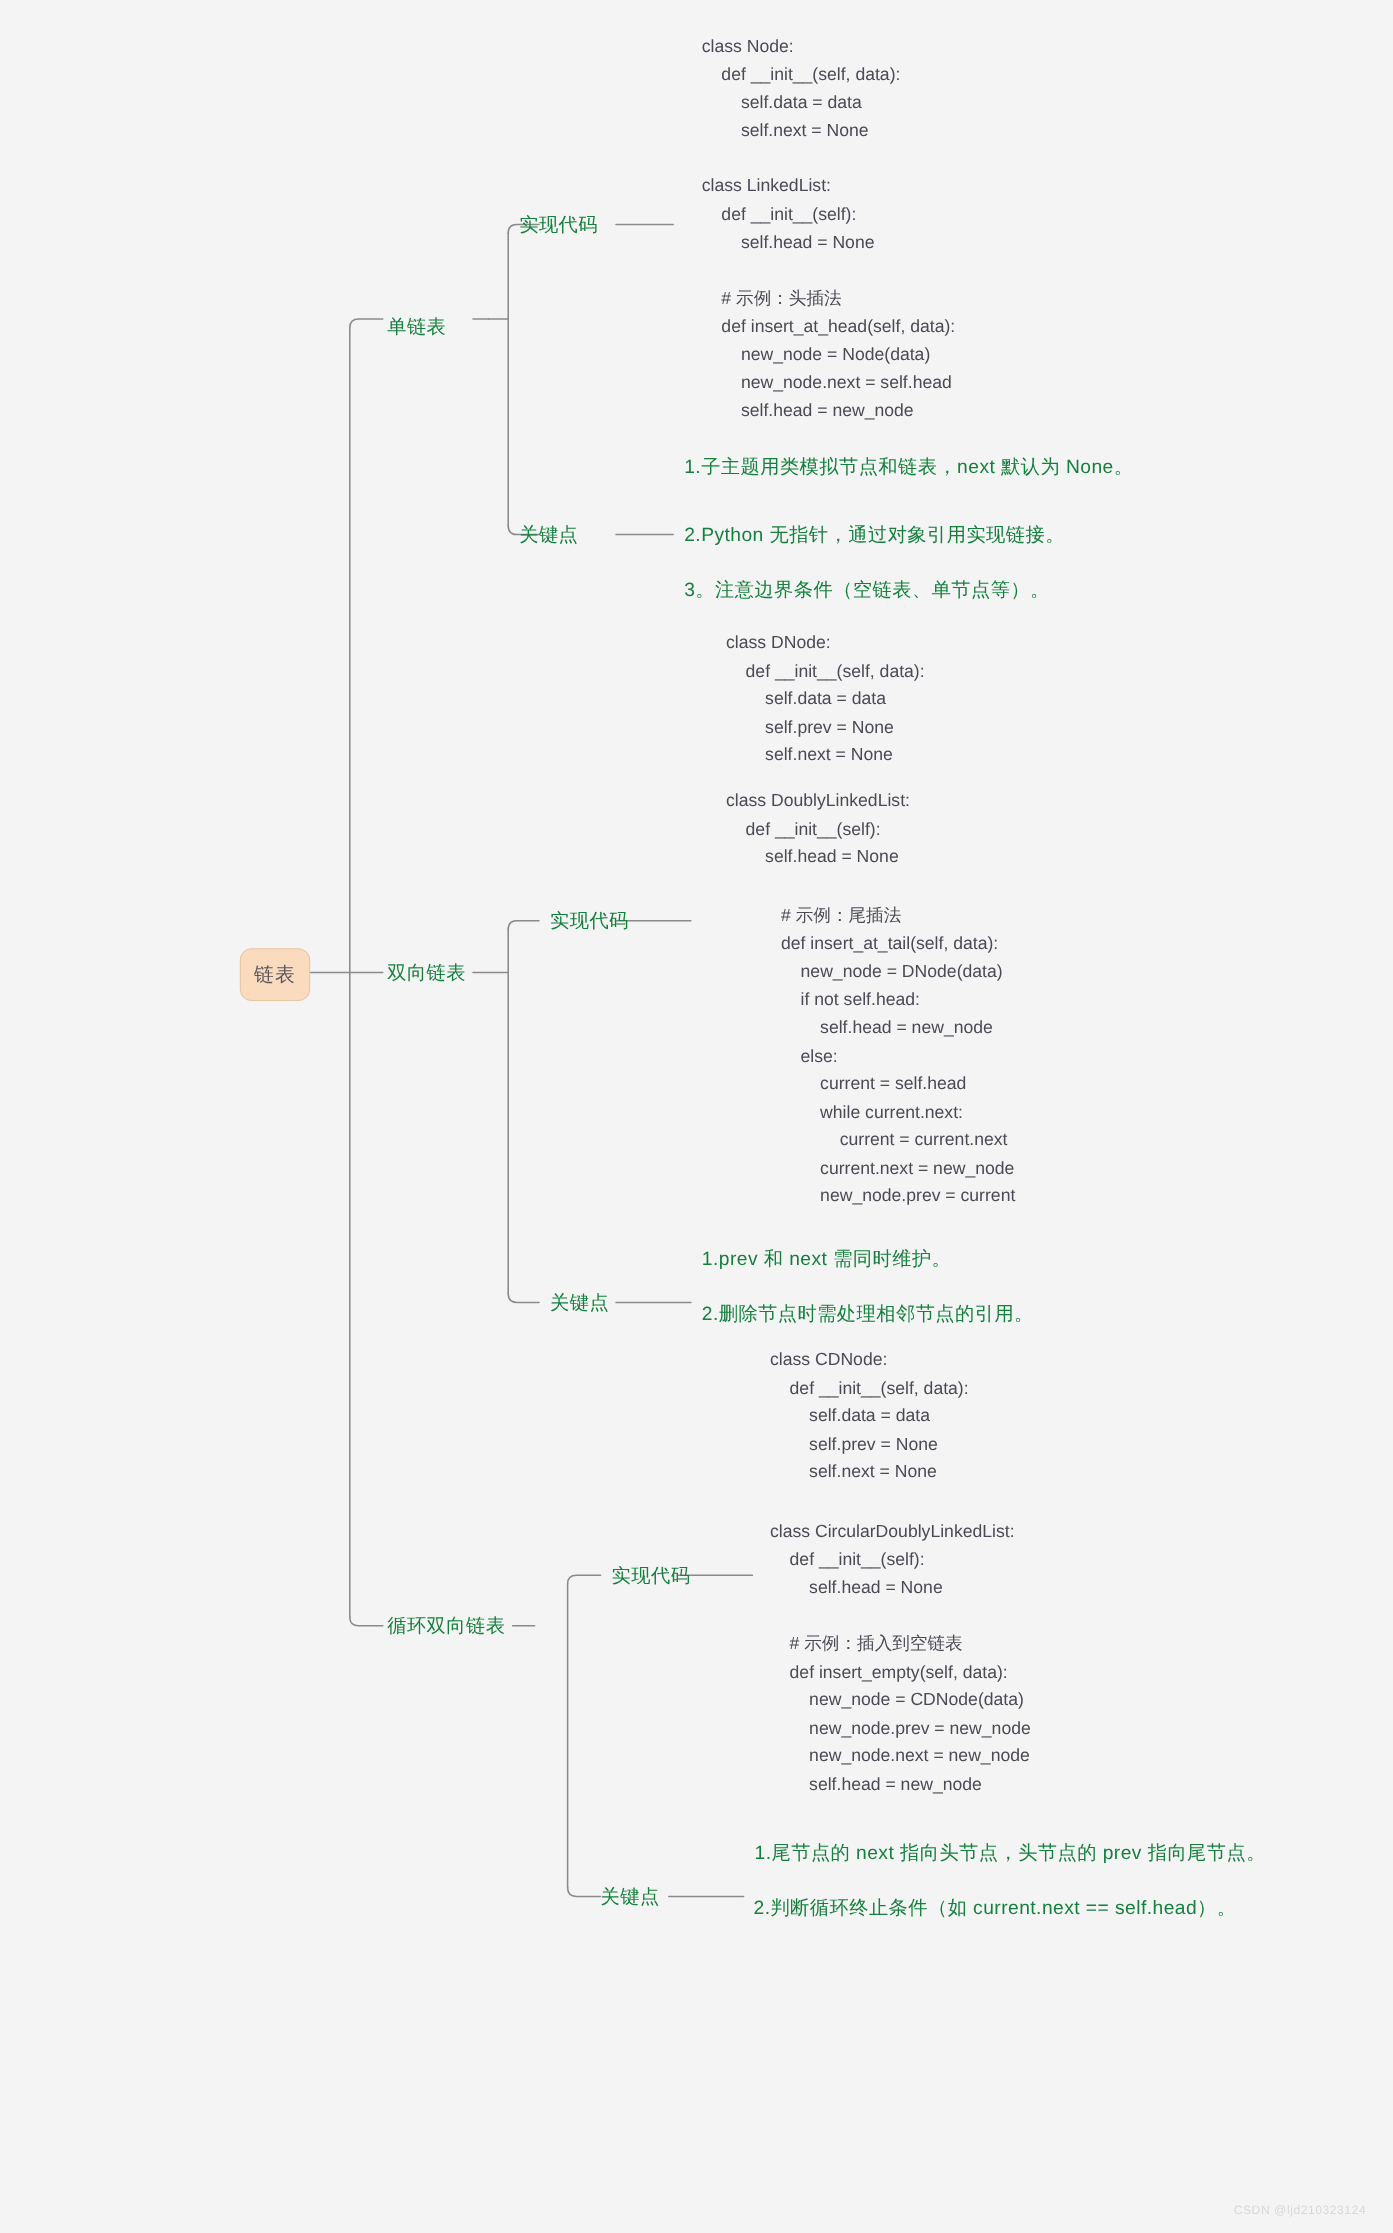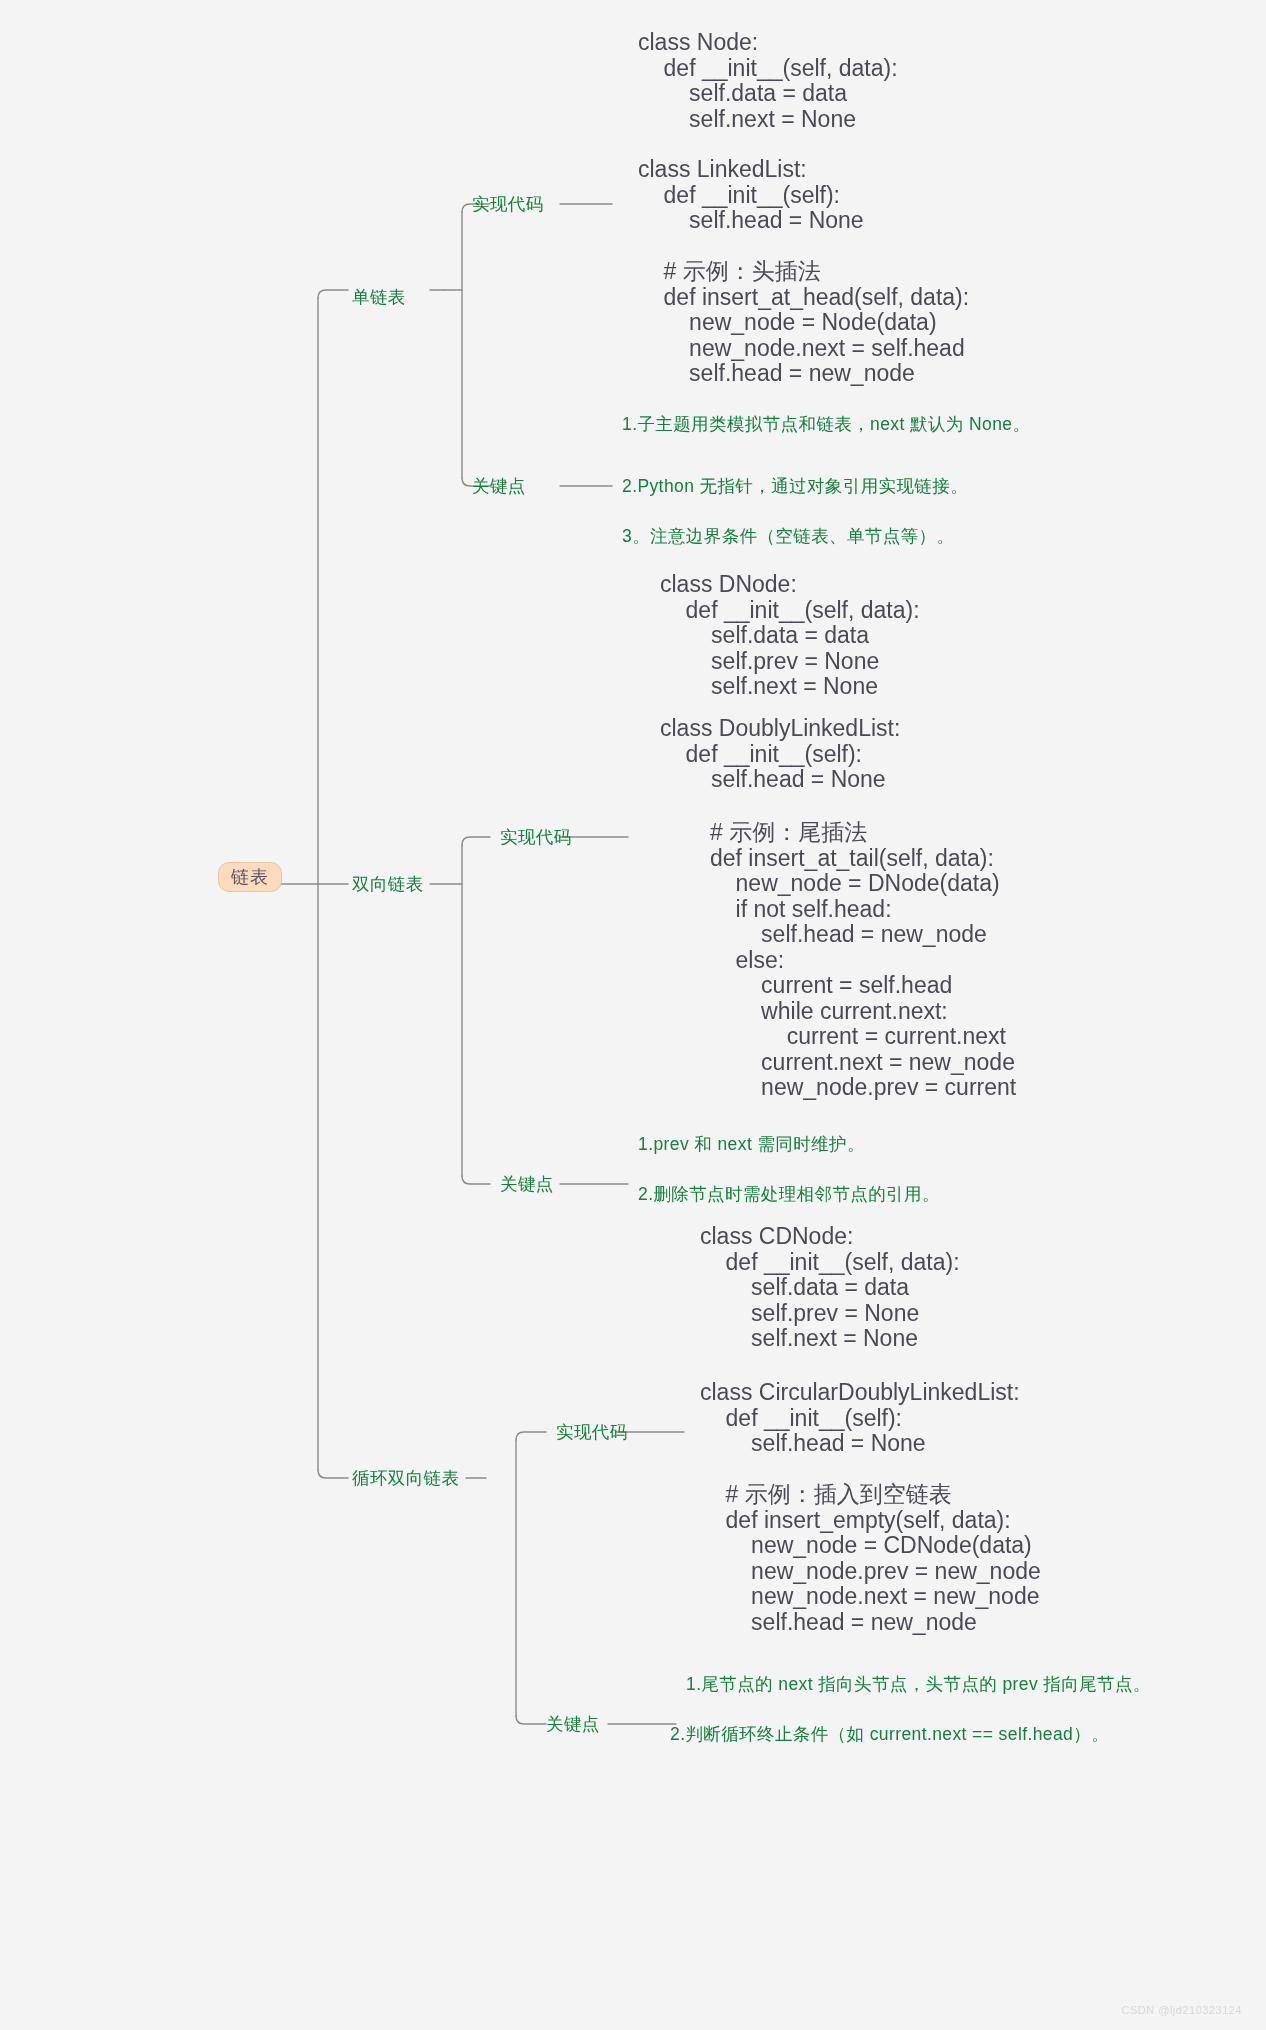--- a/index.html
+++ b/index.html
@@ -33,21 +33,21 @@
     white-space: pre;
     line-height: 25.5px;
     font-size: 17px;
     color: #15803d;
   }
   .node.cn {
     font-size: 17.5px;
     letter-spacing: 0.4px;
   }
   .code {
-    font-size: 23px;
+    font-size: 16px;
     line-height: 25.5px;
     white-space: pre;
     color: #4a4a55;
   }
   .root-node {
     position: absolute;
     background: #fadbbe;
     border: 1.2px solid #e8c4a4;
     border-radius: 11px;
     box-sizing: border-box;
@@ -108,21 +108,21 @@
 
       <path d="M 466,1478 L 486,1478"></path>
       <path d="M 516,1440 L 516,1716"></path>
       <path d="M 516,1440 q 0,-8 8,-8 L 546,1432"></path>
       <path d="M 516,1716 q 0,8 8,8 L 546,1724"></path>
       <path d="M 616,1432 L 684,1432"></path>
       <path d="M 608,1724 L 676,1724"></path>
     </g>
   </svg>
 
-  <div class="root-node" style="left:218px; top:862px; width:64px; height:30px;">链表</div>
+  <div class="root-node" style="left:218px; top:862px; width:64px; height:48px;">链表</div>
 
   <div class="node cn" style="left:352px; top:285px;">单链表</div>
 
   <div class="node cn" style="left:472px; top:192px;">实现代码</div>
 
   <div class="node code" style="left:638px; top:30px;">class Node:
     def __init__(self, data):
         self.data = data
         self.next = None</div>
 
@@ -190,16 +190,16 @@
     # 示例：插入到空链表
     def insert_empty(self, data):
         new_node = CDNode(data)
         new_node.prev = new_node
         new_node.next = new_node
         self.head = new_node</div>
 
   <div class="node cn" style="left:546px; top:1712px;">关键点</div>
 
   <div class="node cn" style="left:686px; top:1672px;">1.尾节点的 next 指向头节点，头节点的 prev 指向尾节点。</div>
-  <div class="node cn" style="left:670px; top:1722px;">2.判断循环终止条件（如 current.next == self.head）。</div>
+  <div class="node cn" style="left:685px; top:1722px;">2.判断循环终止条件（如 current.next == self.head）。</div>
 
   <div class="watermark">CSDN @ljd210323124</div>
 </div>
 
 </body></html>

